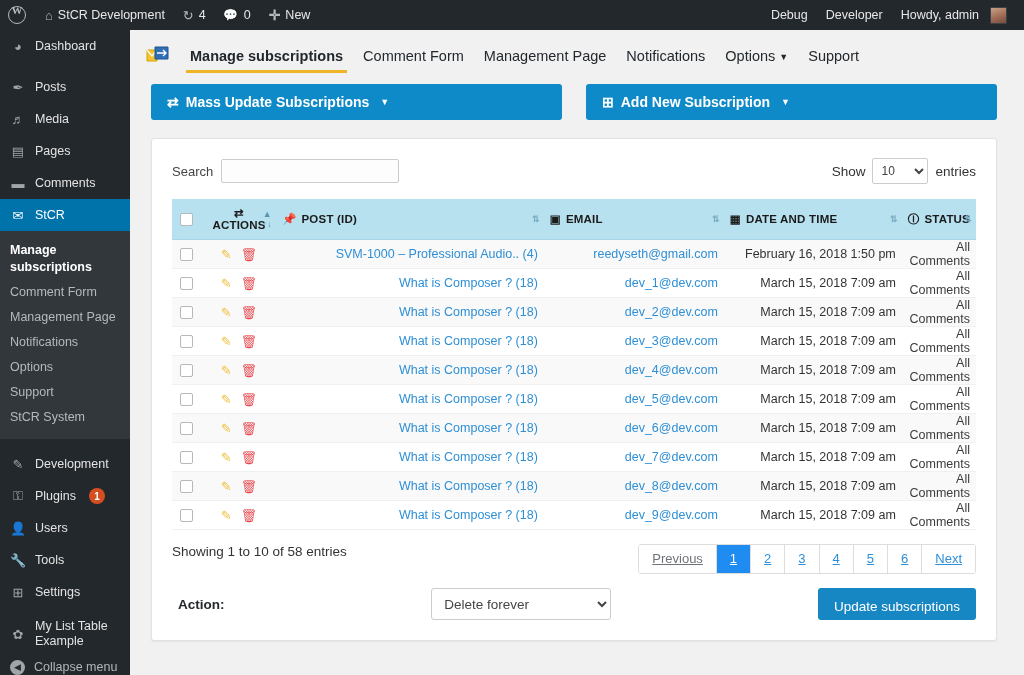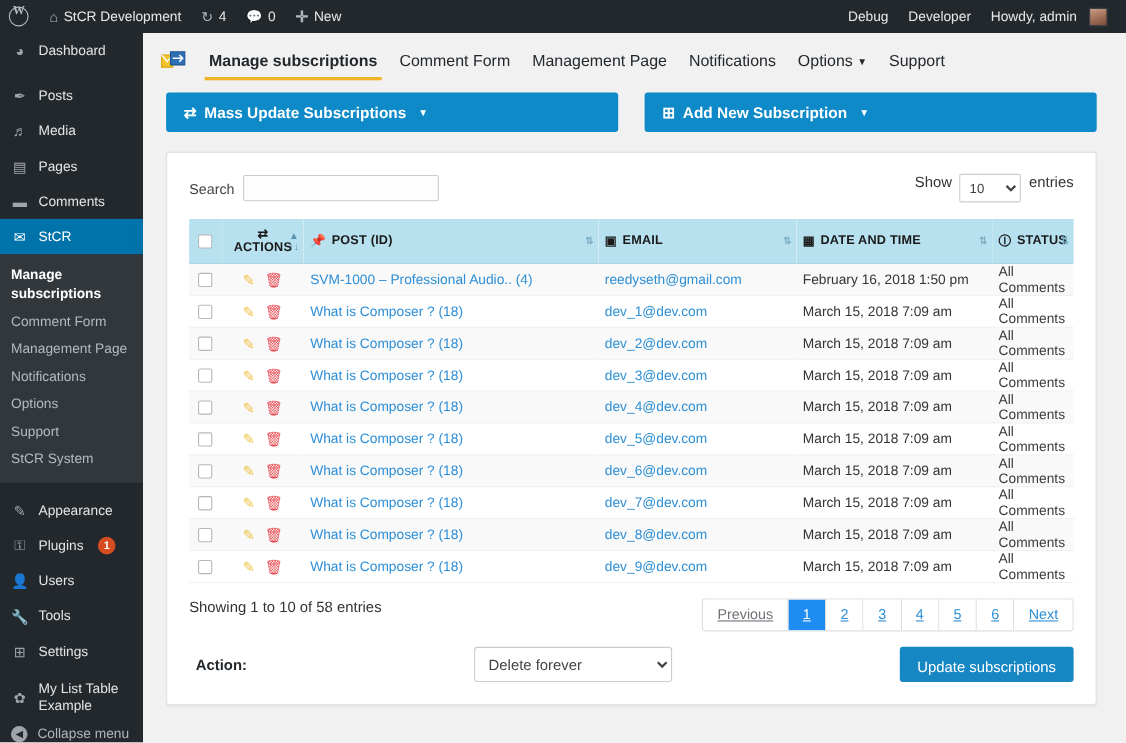--- a/index.html
+++ b/index.html
@@ -131,21 +131,21 @@
     font-size: 20px; color: #23282d; font-weight: bold;
     display: flex; align-items: center; gap: 8px; margin-bottom: 12px;
   }
   .search-row { display: flex; align-items: center; height: 32px; margin-bottom: 12px; }
   .search-label { font-size: 13px; color: #444; margin-right: 8px; }
   .search-input {
     width: 178px; height: 24px; border: 1px solid #ccc; border-radius: 2px;
     background: #fdfdfd; font-size: 13px; padding: 0 6px;
     font-family: "Liberation Sans", sans-serif;
   }
-  .show-wrap { margin-left: auto; display: flex; gap: 7px; font-size: 13.5px; color: #333; }
+  .show-wrap { margin-left: auto; display: flex; align-items: center; gap: 7px; font-size: 13.5px; color: #333; }
   .show-select {
     width: 56px; height: 26px; border: 1px solid #ccc; border-radius: 2px;
     background: #fff; font-size: 12px; padding: 0 4px; color: #444;
     font-family: "Liberation Sans", sans-serif;
   }
 
   
   table { width: 100%; border-collapse: collapse; }
   thead th {
     background: #b7e1ef; color: #1a1a1a;
@@ -161,21 +161,21 @@
   .th-inner { display: inline-flex; align-items: center; gap: 5px; }
   .th-stack { display: flex; flex-direction: column; align-items: center; line-height: 12px; }
   .sort-asc {
     color: #7badc4; font-size: 9px; position: absolute; right: 4px; top: 50%;
     transform: translateY(-50%); line-height: 10px;
   }
   .sort-asc.active { color: #5a93ad; }
 
   tbody td {
     font-size: 12.5px; color: #333; padding: 0 6px; height: 27px;
-    border-bottom: 1px solid #eef0f1; vertical-align: middle;
+    border-bottom: 1px solid #eef0f1; vertical-align: middle; text-align: right;
   }
   tbody tr.odd { background: #f9f9f9; }
   tbody tr.even { background: #fff; }
   td.c-cb { text-align: center; }
   td.c-actions { text-align: center; white-space: nowrap; }
   .cb {
     width: 13px; height: 13px; border: 1px solid #b4b9be; border-radius: 2px;
     background: #fff; display: inline-block; vertical-align: middle; cursor: pointer;
   }
   .act-edit { color: #f0c040; font-size: 13px; margin-right: 9px; cursor: pointer; }
@@ -286,21 +286,21 @@
       <a class="submenu-item">Management Page</a>
       <a class="submenu-item">Notifications</a>
       <a class="submenu-item">Options</a>
       <a class="submenu-item">Support</a>
       <a class="submenu-item">StCR System</a>
     </div>
 
     <div class="menu-gap"></div>
     <div class="menu-item">
       <span class="mi-ico">✎</span>
-      <span>Appearance</span>
+      <span>Development</span>
     </div>
     <div class="menu-item">
       <span class="mi-ico">⚿</span>
       <span>Plugins</span>
       <span class="badge">1</span>
     </div>
     <div class="menu-item">
       <span class="mi-ico">👤</span>
       <span>Users</span>
     </div>

